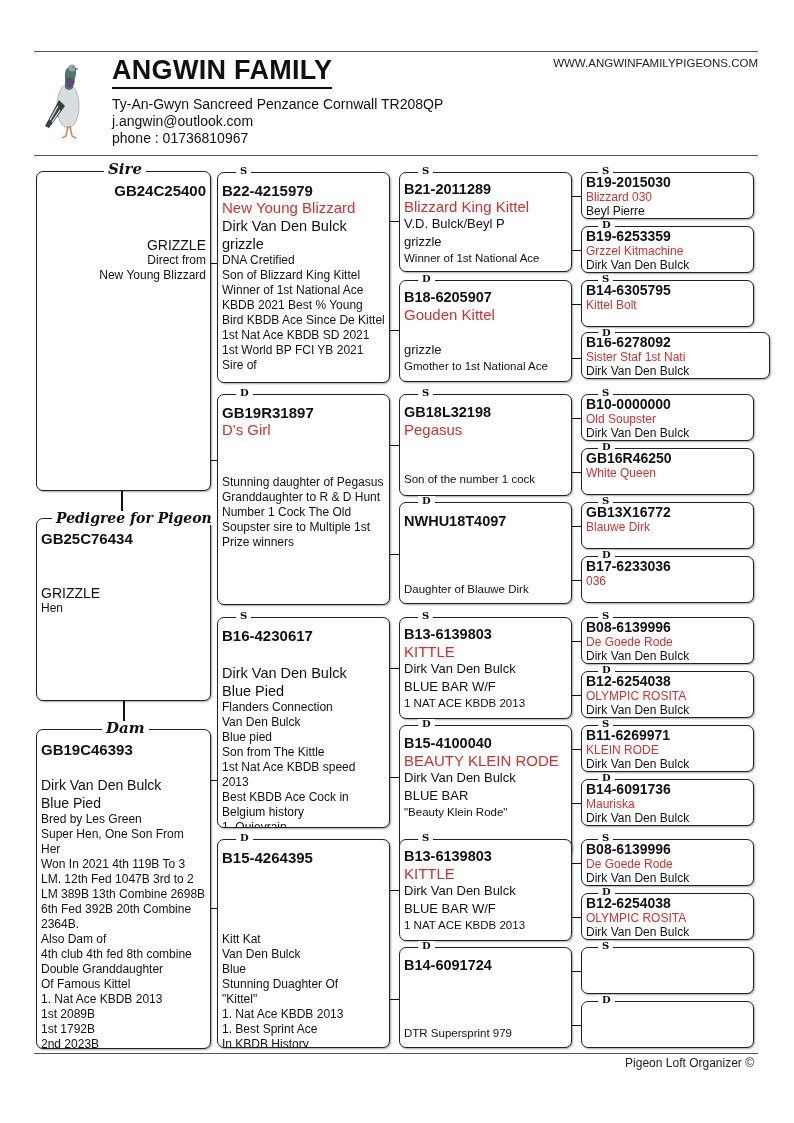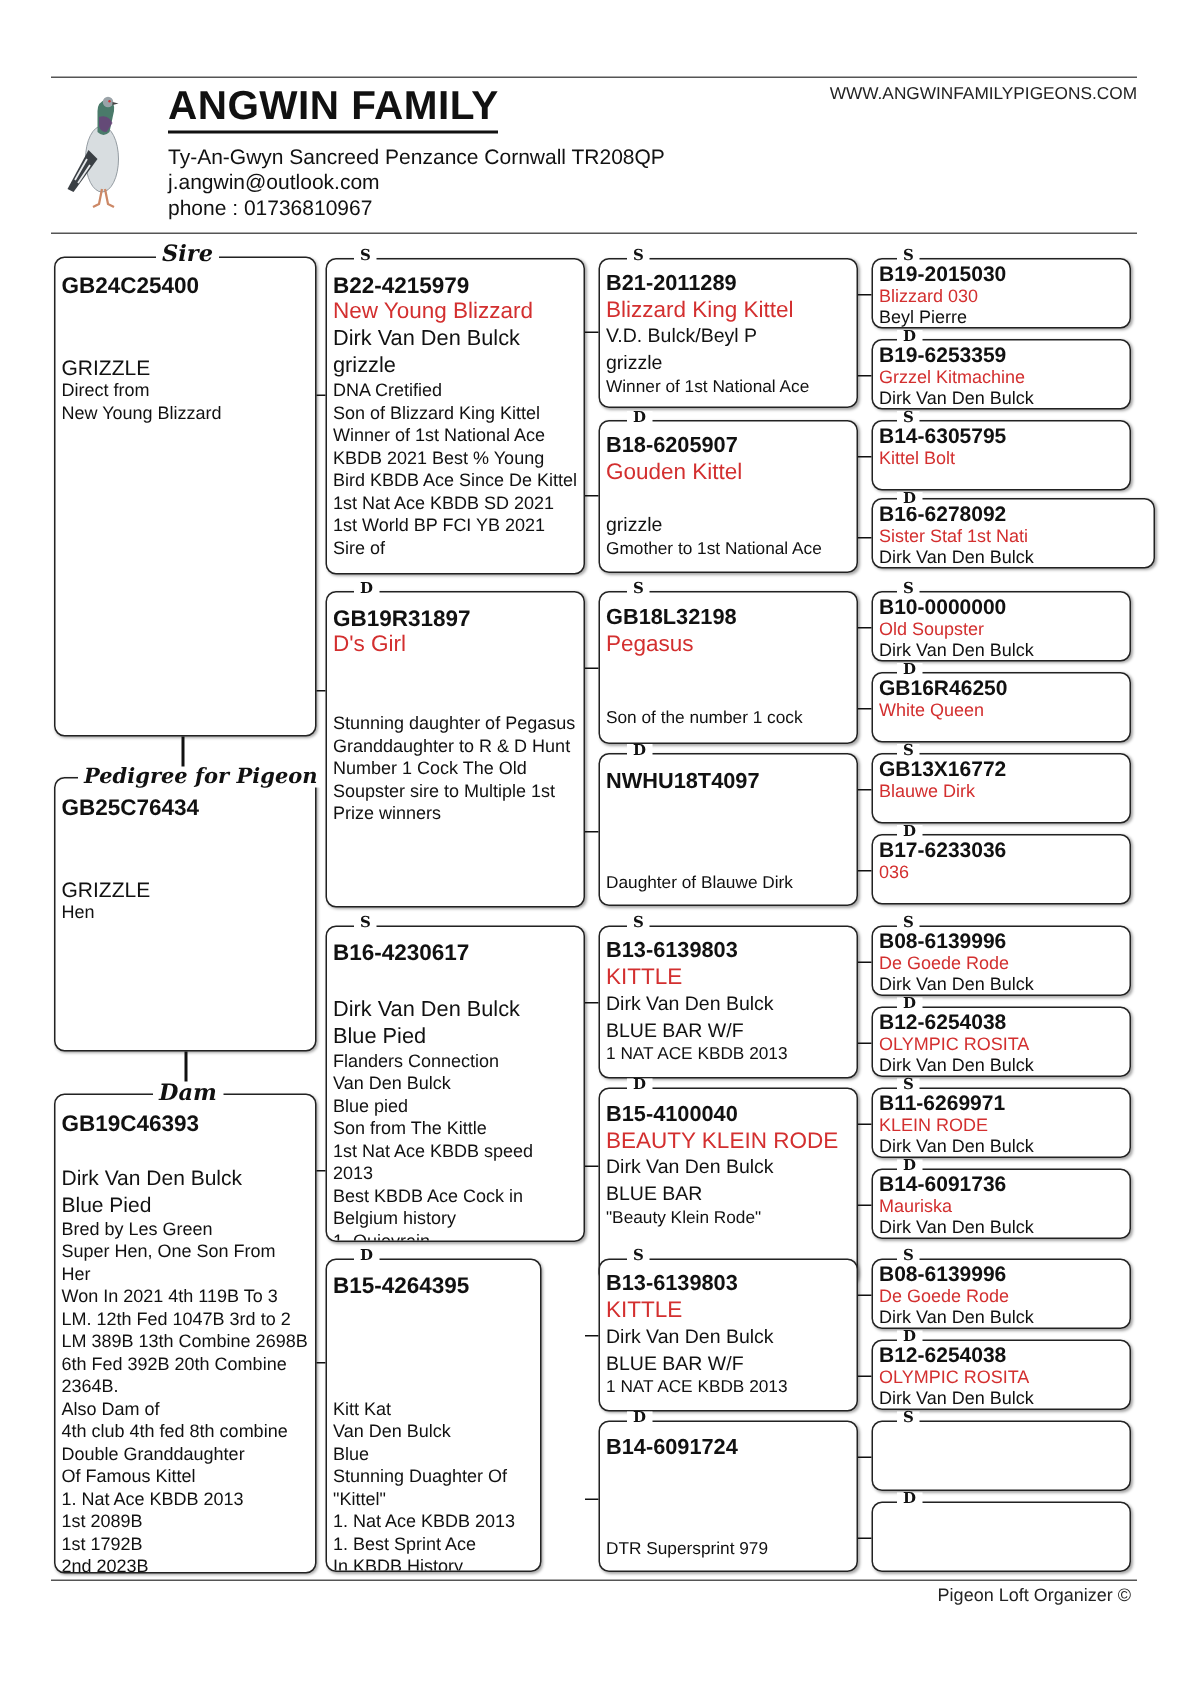--- a/index.html
+++ b/index.html
@@ -50,21 +50,21 @@
   <path d="M16 46 l-8 14 M18 50 l-8 12" stroke="#e6e9eb" stroke-width="1.2"></path>
   <path d="M26 66 l-2 10 l-4 2 M28 66 l2 10 l4 2" stroke="#c86" stroke-width="1.5" fill="none"></path>
 </svg>
 <div class="title">ANGWIN FAMILY</div>
 <div class="addr" style="top:96px;">Ty-An-Gwyn Sancreed Penzance Cornwall TR208QP</div>
 <div class="addr" style="top:113px;text-align:right;">j.angwin@outlook.com</div>
 <div class="addr" style="top:130px;">phone : 01736810967</div>
 <div class="website">WWW.ANGWINFAMILYPIGEONS.COM</div>
 <div class="hr" style="top:155px;"></div>
 
-<div class="box c1" style="left:36px; top:171px; width:175px; height:320px; padding-top:10px;">
+<div class="box c1" style="left:36px; top:171px; width:175px; height:320px; padding-top:10px;text-align:right;">
   <div class="ring">GB24C25400</div>
   <div style="height:38px;"></div>
   <div class="big">GRIZZLE</div>
   <div class="notes">Direct from
 New Young Blizzard</div>
 </div>
 <div class="legend big" style="left:104px; top:162px;">Sire</div>
 
 <div class="line" style="left:121px; top:491px; width:2px; height:27px;"></div>
 
@@ -143,21 +143,21 @@
 Van Den Bulck
 Blue pied
 Son from The Kittle
 1st Nat Ace KBDB speed 2013
 Best KBDB Ace Cock in
 Belgium history
 1. Quievrain</div>
 </div>
 <div class="legend small" style="left:236px; top:611px;">S</div>
 
-<div class="box c2" style="left:217px; top:839px; width:144px; height:209px; padding-top:9px;">
+<div class="box c2" style="left:217px; top:839px; width:173px; height:209px; padding-top:9px;">
   <div class="ring">B15-4264395</div>
   <div style="height:66px;"></div>
   <div class="notes">Kitt Kat
 Van Den Bulck
 Blue
 Stunning Duaghter Of
 "Kittel"
 1. Nat Ace KBDB 2013
 1. Best Sprint Ace
 In KBDB History</div>

